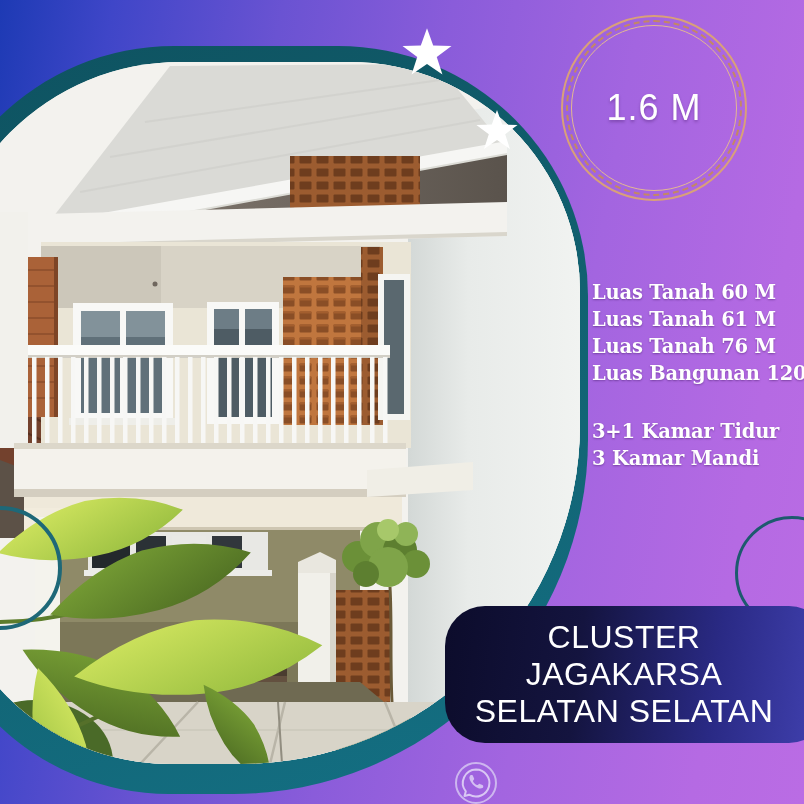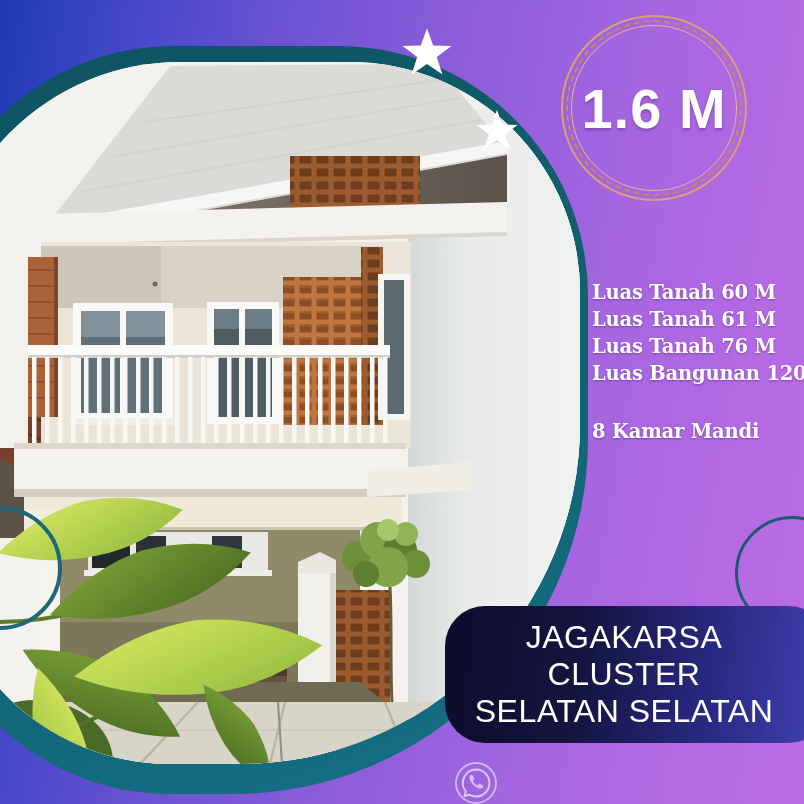--- a/index.html
+++ b/index.html
@@ -24,21 +24,21 @@
   .star{position:absolute;}
   .star svg{display:block;width:100%;height:100%;}
   
   .badge{position:absolute;left:561px;top:15px;width:186px;height:186px;}
   .badge .r1,.badge .r2,.badge .r3{position:absolute;border-radius:50%;box-sizing:border-box;}
   .badge .r1{inset:0;border:2px solid #d9a079;}
   .badge .r2{inset:5px;border:2.5px dashed #c48862;}
   .badge .r3{inset:10px;border:1.5px solid #e3b891;}
   .badge .price{
     position:absolute;inset:0;display:flex;align-items:center;justify-content:center;
-    color:#fff;font-weight:700;font-size:56px;letter-spacing:1px;
+    color:#fff;font-weight:400;font-size:36px;letter-spacing:1px;
     text-shadow:0 2px 3px rgba(60,20,90,.35);
   }
   
   .specs,.spec2{
     position:absolute;left:592px;color:#fff;
     font-family:"DejaVu Serif",serif;font-weight:700;font-size:19.5px;
     text-shadow:0 1px 2px rgba(60,20,90,.45);letter-spacing:-0.2px;white-space:nowrap;
   }
   .specs{top:279px;line-height:27px;}
   .spec2{top:419px;line-height:26.5px;}
@@ -288,29 +288,30 @@
   </div>
 
   <div class="specs">
     <div>Luas Tanah 60 M</div>
     <div>Luas Tanah 61 M</div>
     <div>Luas Tanah 76 M</div>
     <div>Luas Bangunan 120 M</div>
   </div>
 
   <div class="spec2">
-    <div>8 Kamar Mandi</div>
+    <div>3+1 Kamar Tidur</div>
+    <div>3 Kamar Mandi</div>
   </div>
 
   <div class="ring ring-left"></div>
   <div class="ring ring-right"></div>
 
   <div class="location-card">
+    <div>CLUSTER</div>
     <div>JAGAKARSA</div>
-    <div>CLUSTER</div>
     <div>SELATAN SELATAN</div>
   </div>
 
   <div class="wa">
     <svg viewBox="0 0 44 44">
       <circle cx="22" cy="22" r="20" stroke="#cdb6ef" stroke-width="2" fill="none"></circle>
       <path d="M22,8.5 a13.5,13.5 0 1 1 -6.8,25.2 L10.5,35 l1.3,-4.6 A13.5,13.5 0 0 1 22,8.5 Z" stroke="#d9c7f4" stroke-width="2" fill="none" stroke-linejoin="round"></path>
       <path d="M16.1,14.9c.3-.8.7-.8,1-.8l.9,0c.3,0,.7.1,1,.8l1.1,2.6c.1.3.1.6-.1.9l-.8,1c-.2.3-.3.6-.1,1,.5,1,2.2,2.9,3.9,3.6.4.2.7.1.9-.1l1-.9c.3-.2.6-.3.9-.1l2.6,1.2c.6.3.8.6.8,1l0,.9c0,.3-.1.8-.8,1.1-.7.3-1.9.8-3.4.3-2-.7-4.3-1.9-6.2-3.9-1.9-2-3-4.3-3.3-5.9-.3-1.5.1-2.4.6-2.7Z" fill="#d4c0f2"></path>
     </svg>
   </div>

